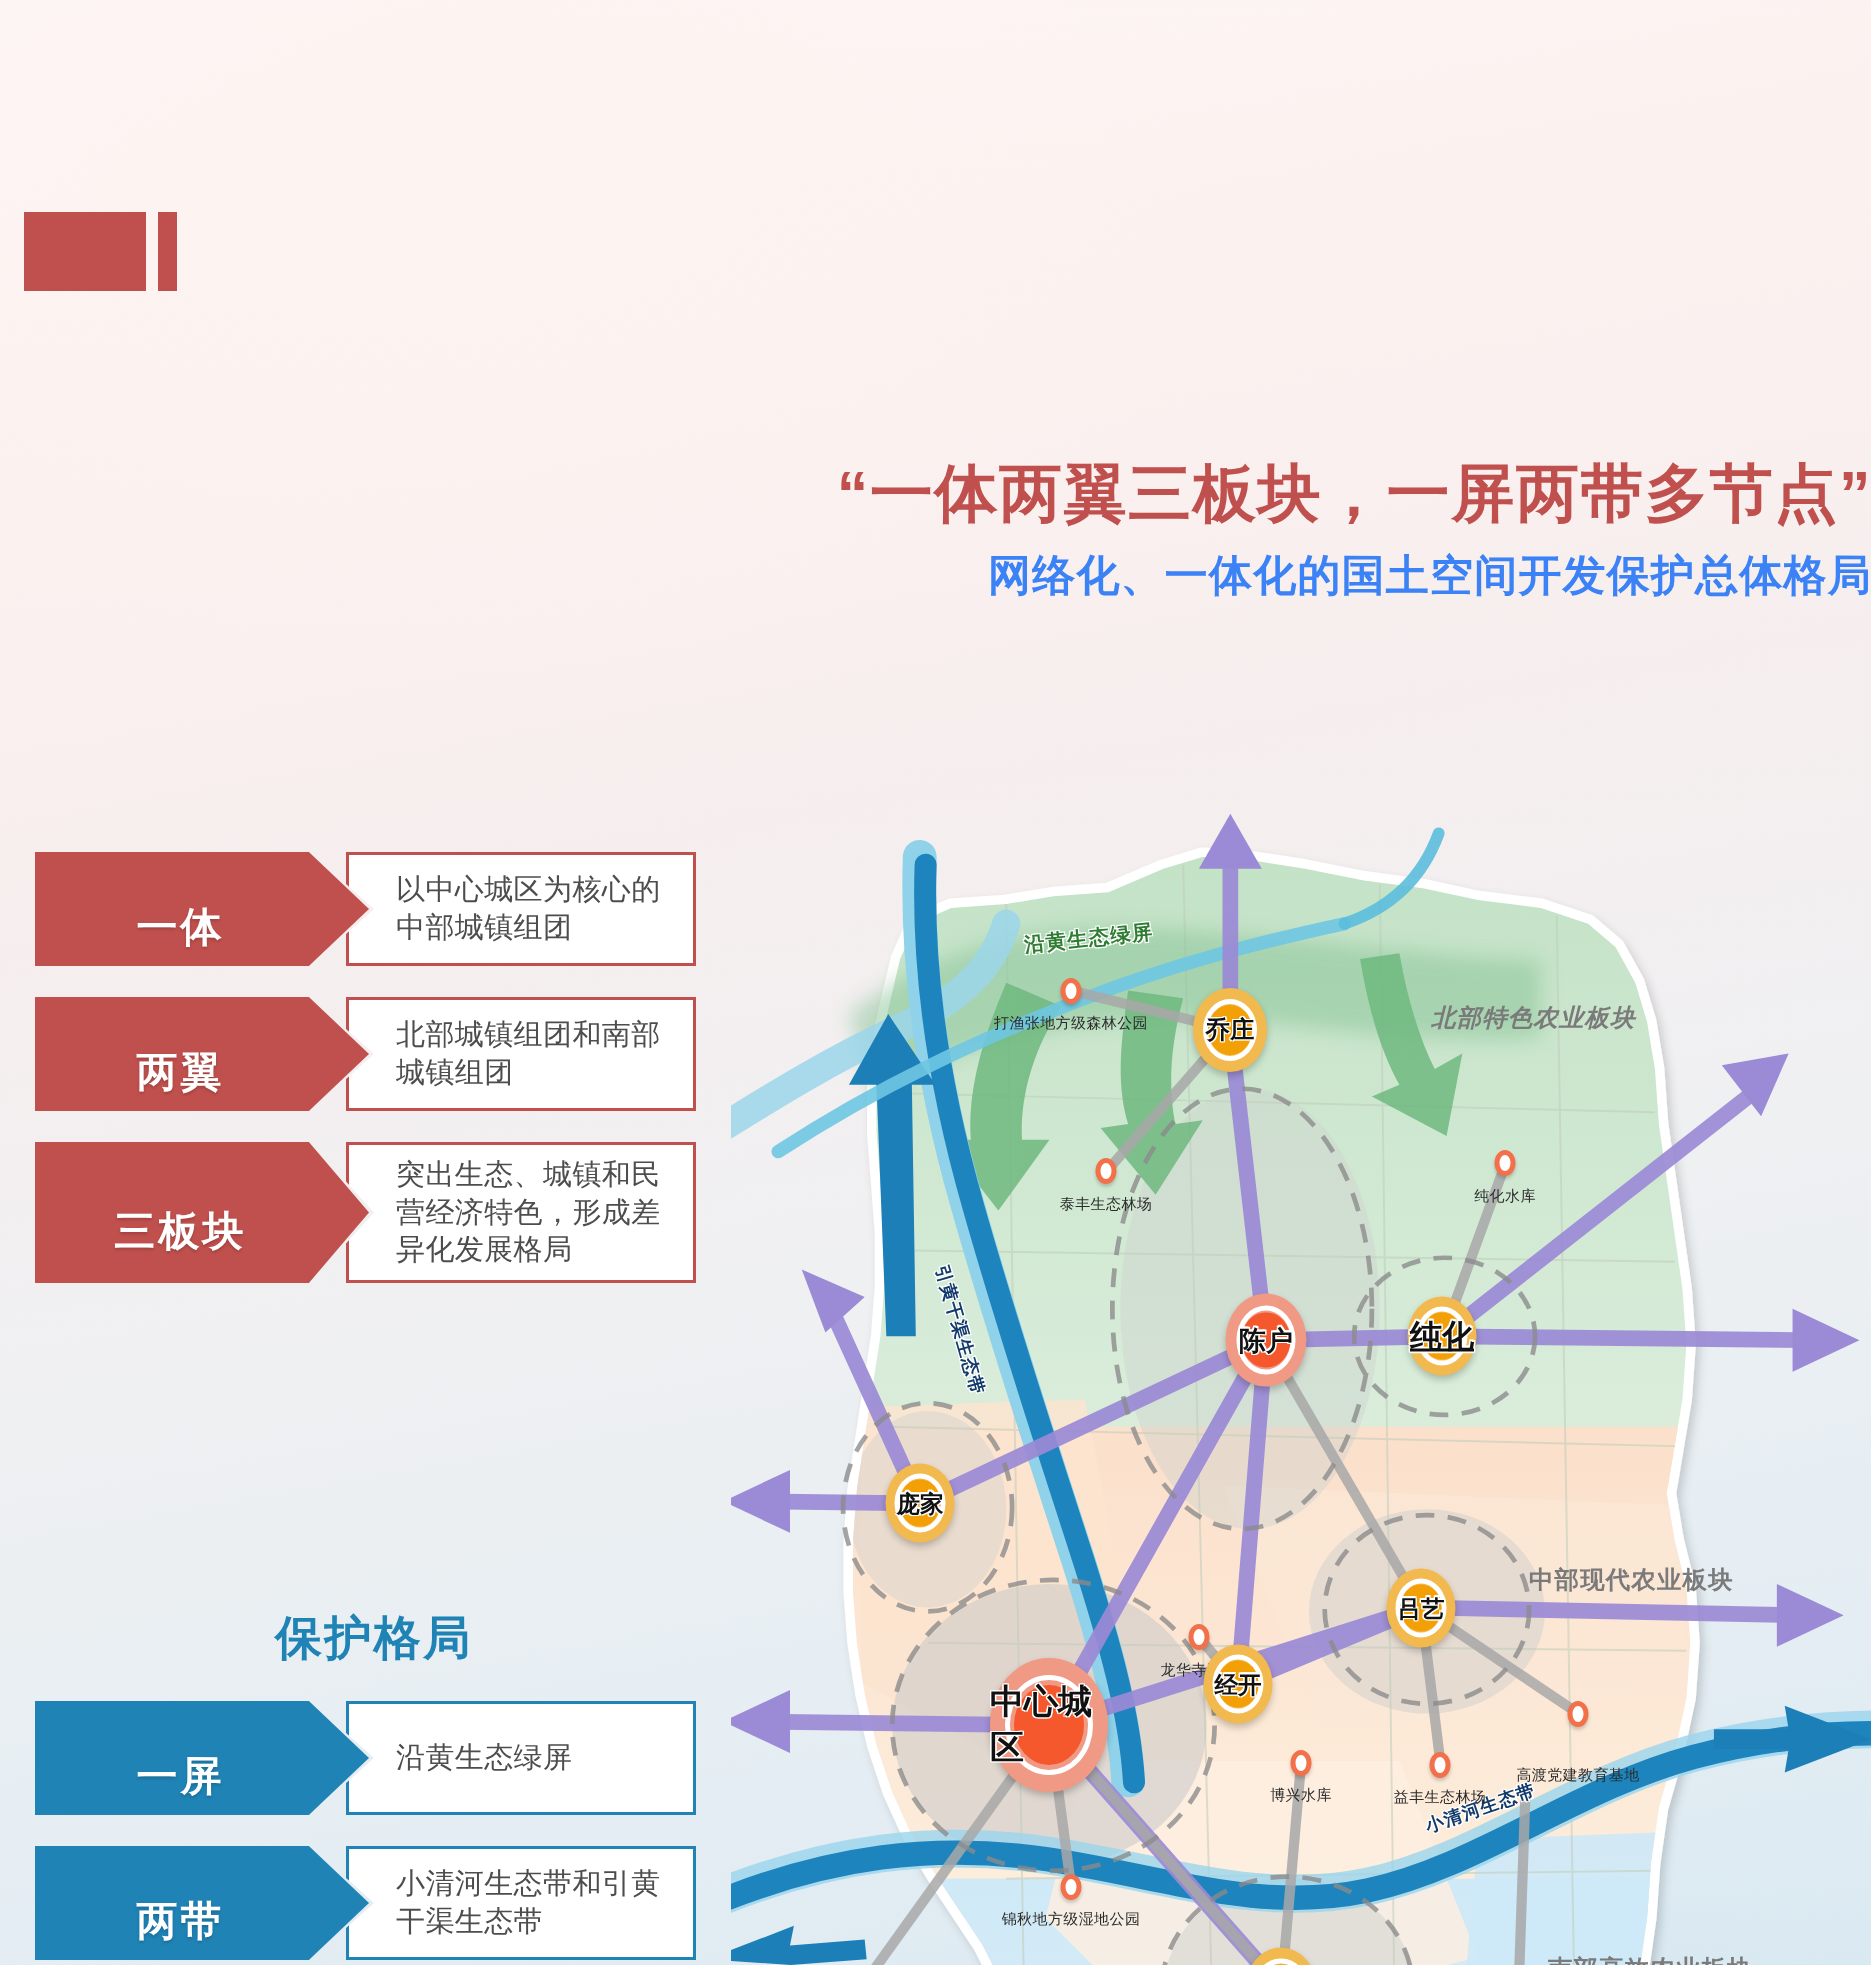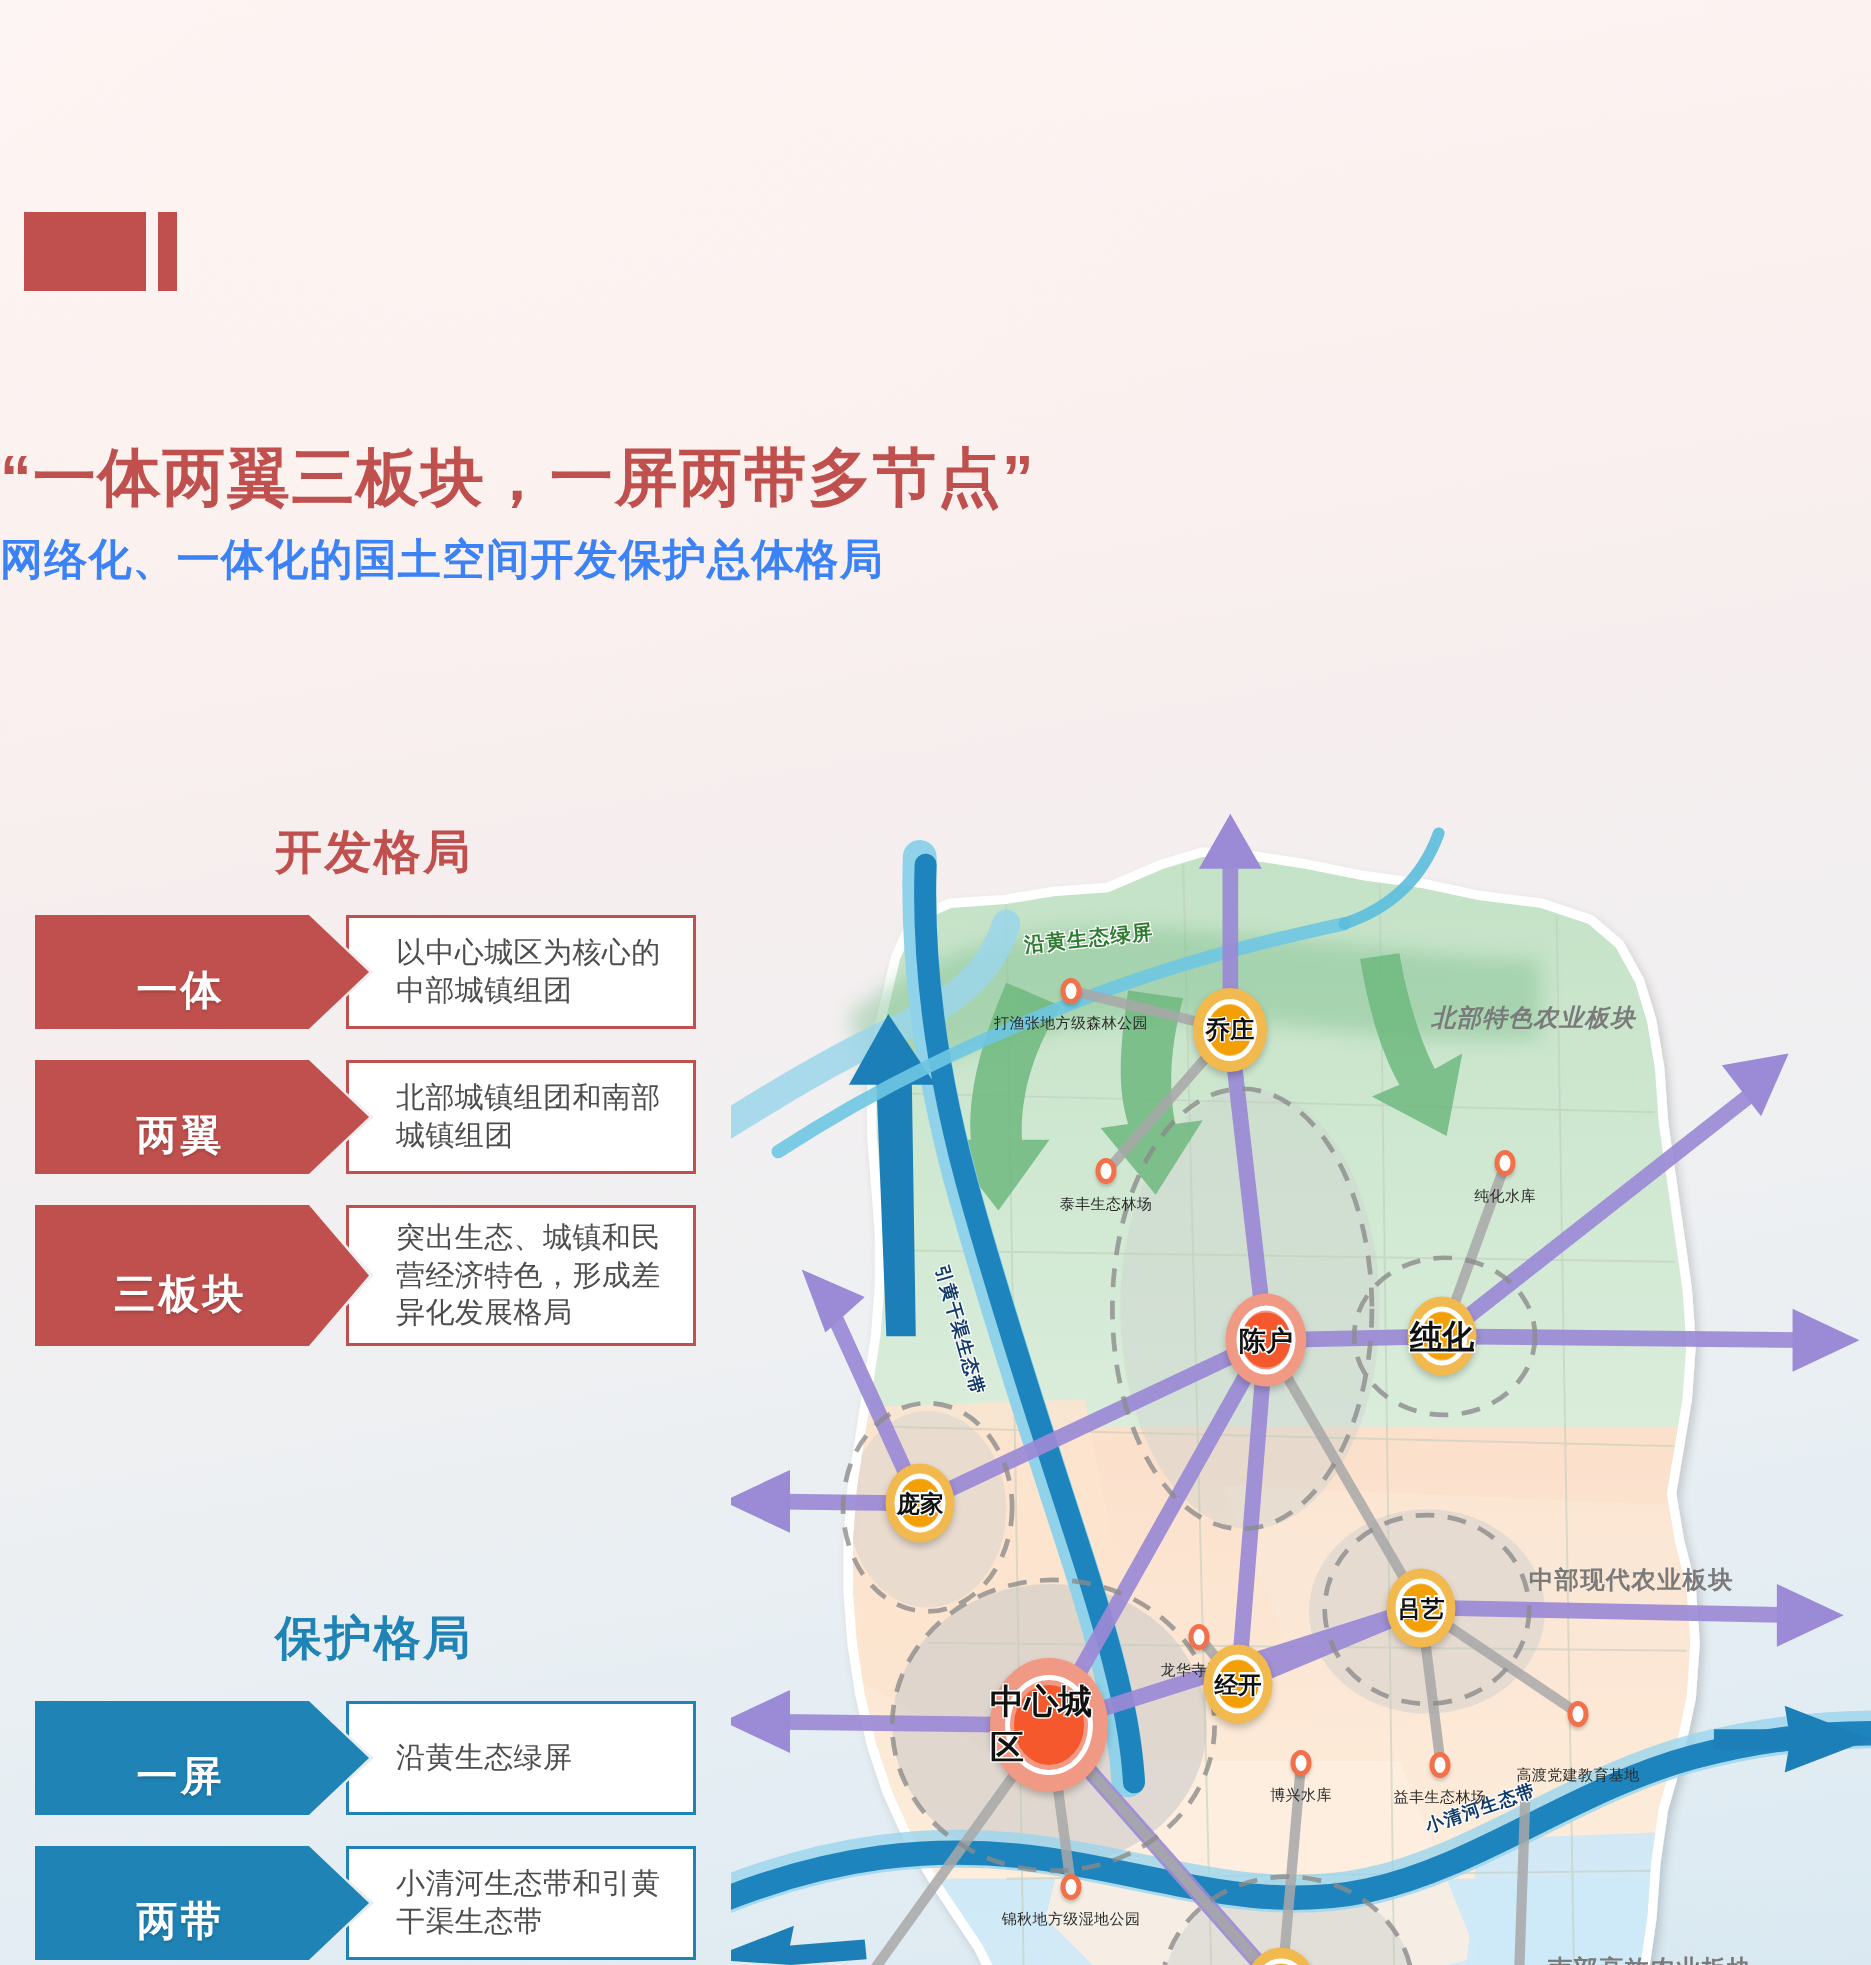--- a/index.html
+++ b/index.html
@@ -11,21 +11,21 @@
   .bg-tint{position:absolute;inset:0;pointer-events:none;
     background:radial-gradient(ellipse 60% 30% at 25% 6%, rgba(253,243,241,.9) 0%, rgba(253,243,241,0) 70%),
                radial-gradient(ellipse 70% 40% at 80% 96%, rgba(200,228,240,.75) 0%, rgba(200,228,240,0) 70%);}
 
   
   .hdr{position:absolute;left:24.4px;top:212px;display:flex;align-items:center;}
   .hdr-bar{width:122px;height:79px;background:#c0504d;}
   .hdr-bar2{width:19px;height:79px;background:#c0504d;margin-left:11.8px;}
   .hdr-title{margin-left:23.6px;font-size:86px;font-weight:bold;color:#4a4a4a;letter-spacing:3.9px;line-height:1;}
 
-  .sub-wrap{position:absolute;left:0;right:0;top:440px;text-align:left;}
+  .sub-wrap{position:absolute;left:0;right:0;top:456px;text-align:right;}
   .sub-main{font-size:63px;font-weight:bold;color:#c0504d;letter-spacing:1.6px;line-height:1.18;}
   .sub-second{margin-top:16.5px;font-size:43px;font-weight:bold;color:#3b82f6;letter-spacing:1.2px;}
 
   
   .legend{position:absolute;left:0;top:821px;width:747px;}
   .sec-title{font-size:47px;font-weight:bold;letter-spacing:2.4px;margin-left:275px;}
   .sec-title.red{color:#c0504d;}
   .sec-title.blue{color:#1f83b5;}
 
   .row{position:relative;margin-top:31px;height:114px;}
@@ -85,21 +85,20 @@
   <div class="hdr-bar"></div>
   <div class="hdr-bar2"></div>
 </div>
 
 <div class="sub-wrap">
   <div class="sub-main">“一体两翼三板块，一屏两带多节点”</div>
   <div class="sub-second">网络化、一体化的国土空间开发保护总体格局</div>
 </div>
 
 <div class="legend">
-  <div class="sec-title red">开发格局</div>
 
   <div class="row">
     <div class="card-note">
       <span>以中心城区为核心的中部城镇组团</span>
     </div>
     <div class="tag">
       <span>一体</span>
     </div>
   </div>
 

